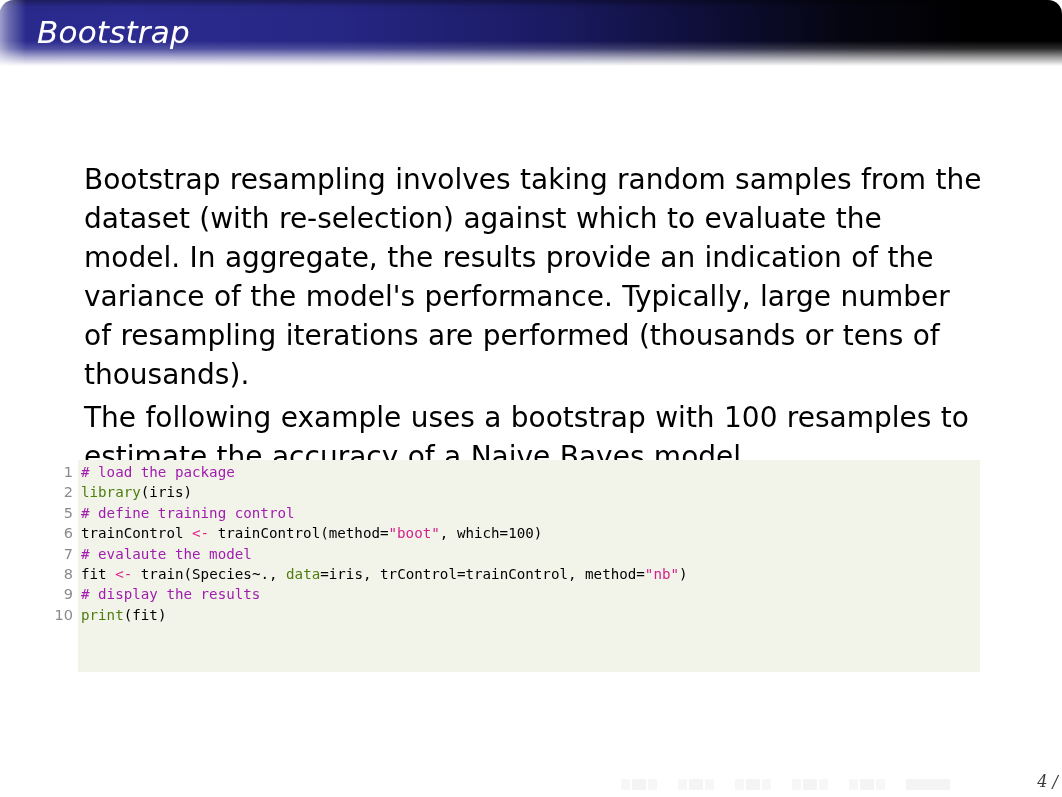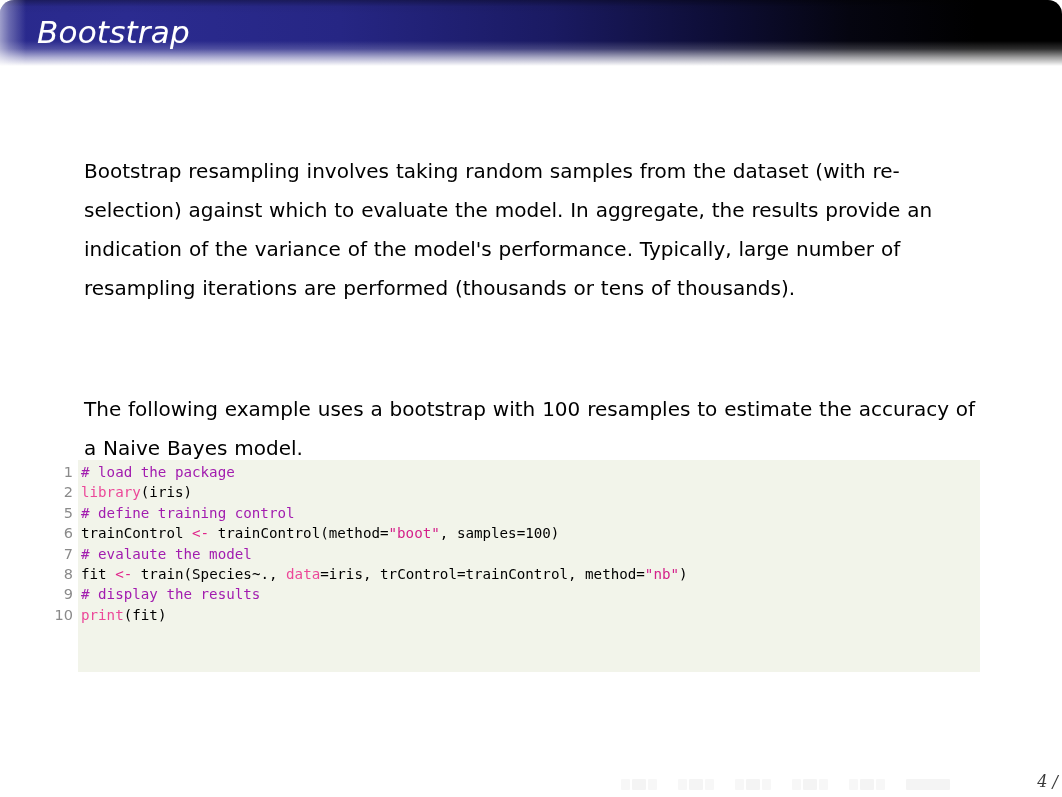--- a/index.html
+++ b/index.html
@@ -82,21 +82,21 @@
     left: 0;
     top: 0;
     width: 1062px;
     height: 797px;
   }
   .prose {
     position: absolute;
     left: 84px;
     width: 900px;
     font-family: "DejaVu Sans", sans-serif;
-    font-size: 20px;
+    font-size: 28px;
     line-height: 39px;
     color: #000000;
     text-align: left;
     word-spacing: 0.5px;
   }
   #para-1 { top: 132px; }
   #para-2 { top: 370px; }
 
   
   #code-block {
@@ -134,21 +134,21 @@
     left: 78px;
     top: 460px;
     width: 902px;
     height: 212px;
     background: #f2f4ea;
     z-index: 0;
   }
   #code-block { z-index: 1; }
 
   .tok-cmt  { color: #a21caf; }
-  .tok-kw   { color: #ec4899; }
+  .tok-kw   { color: #4d7c0f; }
   .tok-str  { color: #d4208a; }
   .tok-pl   { color: #000000; }
   .tok-op   { color: #e0218a; }
 
   
   #footer {
     position: absolute;
     left: 0;
     bottom: 0;
     width: 1062px;
@@ -201,21 +201,21 @@
 
   <p class="prose" id="para-1">Bootstrap resampling involves taking random samples from the dataset (with re-selection) against which to evaluate the model. In aggregate, the results provide an indication of the variance of the model's performance. Typically, large number of resampling iterations are performed (thousands or tens of thousands).</p>
 
   <p class="prose" id="para-2">The following example uses a bootstrap with 100 resamples to estimate the accuracy of a Naive Bayes model.</p>
 
   <div id="code-bg"></div>
   <div id="code-block">
       <span class="code-line"><span class="ln">1</span><span class="code-body"><span class="tok-cmt"># load the package</span></span></span>
       <span class="code-line"><span class="ln">2</span><span class="code-body"><span class="tok-kw">library</span>(<span class="tok-pl">iris</span>)</span></span>
       <span class="code-line"><span class="ln">5</span><span class="code-body"><span class="tok-cmt"># define training control</span></span></span>
-      <span class="code-line"><span class="ln">6</span><span class="code-body"><span class="tok-pl">trainControl</span> <span class="tok-op">&lt;-</span> <span class="tok-pl">trainControl</span>(<span class="tok-pl">method</span>=<span class="tok-str">"boot"</span>, <span class="tok-pl">samples</span>=100)</span></span>
+      <span class="code-line"><span class="ln">6</span><span class="code-body"><span class="tok-pl">trainControl</span> <span class="tok-op">&lt;-</span> <span class="tok-pl">trainControl</span>(<span class="tok-pl">method</span>=<span class="tok-str">"boot"</span>, <span class="tok-pl">which</span>=100)</span></span>
       <span class="code-line"><span class="ln">7</span><span class="code-body"><span class="tok-cmt"># evalaute the model</span></span></span>
       <span class="code-line"><span class="ln">8</span><span class="code-body"><span class="tok-pl">fit</span> <span class="tok-op">&lt;-</span> <span class="tok-pl">train</span>(<span class="tok-pl">Species</span>~<span class="tok-pl">.</span>, <span class="tok-kw">data</span>=<span class="tok-pl">iris</span>, <span class="tok-pl">trControl</span>=<span class="tok-pl">trainControl</span>, <span class="tok-pl">method</span>=<span class="tok-str">"nb"</span>)</span></span>
       <span class="code-line"><span class="ln">9</span><span class="code-body"><span class="tok-cmt"># display the results</span></span></span>
       <span class="code-line"><span class="ln">10</span><span class="code-body"><span class="tok-kw">print</span>(<span class="tok-pl">fit</span>)</span></span>
     </div>
 </div>
 
 <div id="footer">
   <div id="nav-symbols">
     <div class="nav-group">

